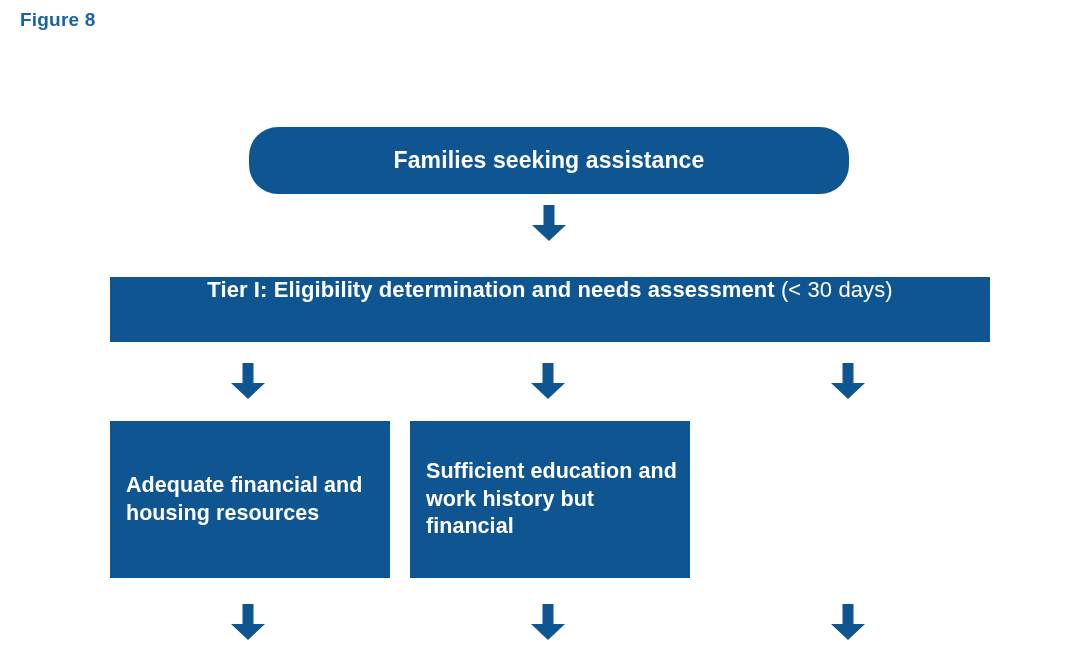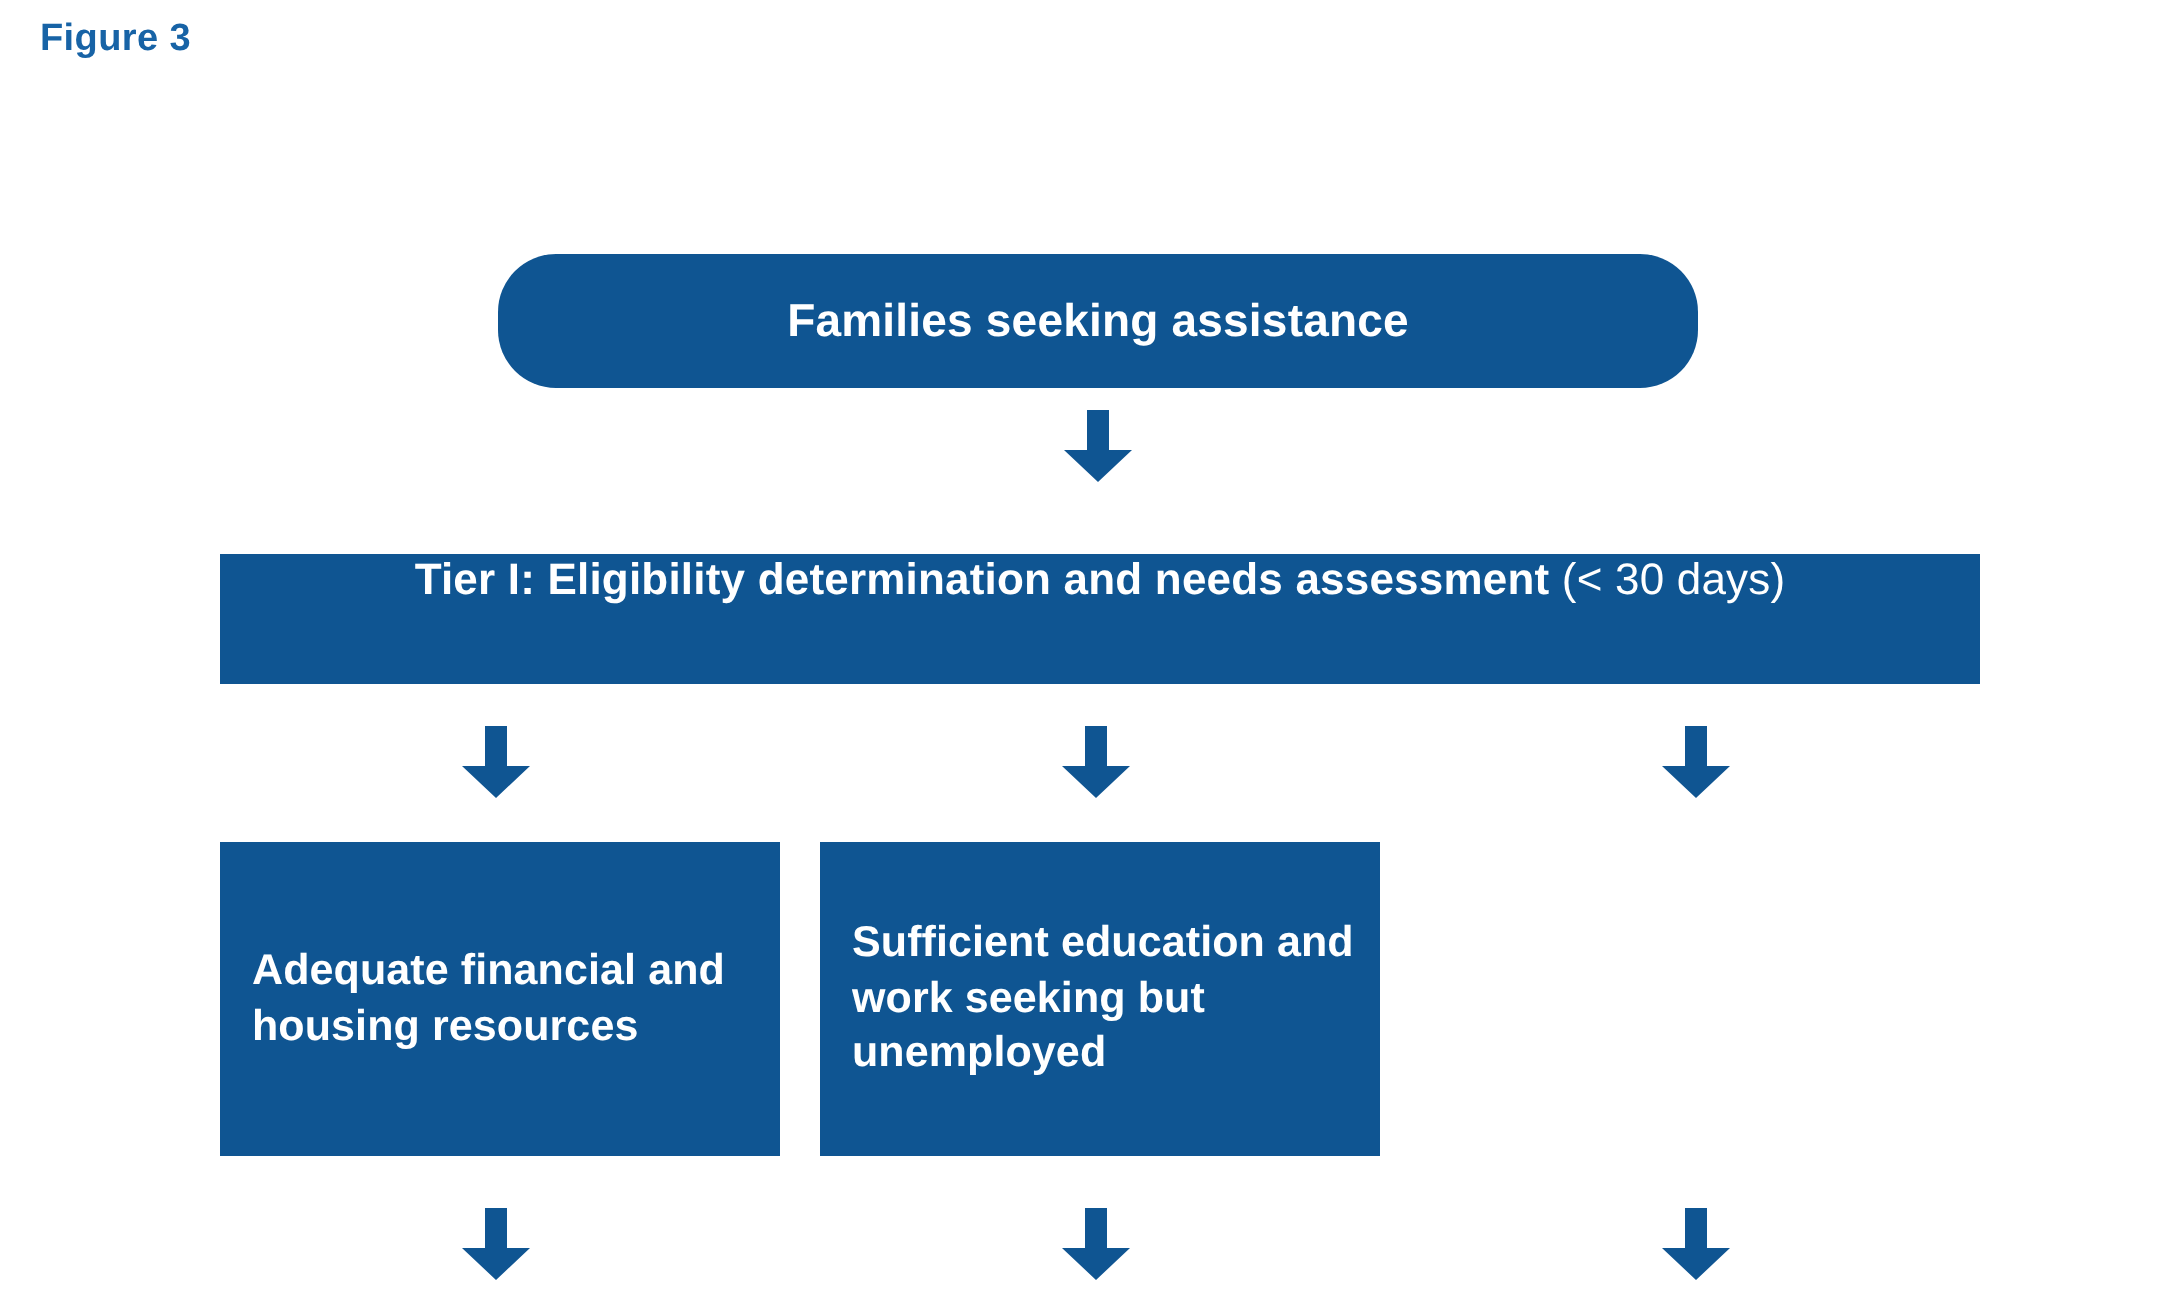--- a/index.html
+++ b/index.html
@@ -122,21 +122,21 @@
 
   .arrow-b1 { left: 231px; top: 604px; }
   .arrow-b2 { left: 531px; top: 604px; }
   .arrow-b3 { left: 831px; top: 604px; }
 </style>
 </head>
 <body>
 
 <div id="figure-canvas">
 
-  <div class="fig-label">Figure 3</div>
+  <div class="fig-label">Figure 8</div>
 
   <div class="flow-box box-top">
     <span class="box-text">Families seeking assistance</span>
   </div>
 
   <div class="arrow arrow-main">
     <svg width="34" height="36" viewBox="0 0 34 36" xmlns="http://www.w3.org/2000/svg">
       <path d="M11.5 0 H22.5 V20 H34 L17 36 L0 20 H11.5 Z" fill="#0f5592"></path>
     </svg>
   </div>
@@ -158,21 +158,21 @@
   <div class="arrow arrow-t3">
     <svg width="34" height="36" viewBox="0 0 34 36" xmlns="http://www.w3.org/2000/svg">
       <path d="M11.5 0 H22.5 V20 H34 L17 36 L0 20 H11.5 Z" fill="#0f5592"></path>
     </svg>
   </div>
 
   <div class="flow-box box-col box-col-1">
     <span class="box-text">Adequate financial and housing resources</span>
   </div>
   <div class="flow-box box-col box-col-2">
-    <span class="box-text">Sufficient education and work seeking but unemployed</span>
+    <span class="box-text">Sufficient education and work history but financial</span>
   </div>
 
   <div class="arrow arrow-b1">
     <svg width="34" height="36" viewBox="0 0 34 36" xmlns="http://www.w3.org/2000/svg">
       <path d="M11.5 0 H22.5 V20 H34 L17 36 L0 20 H11.5 Z" fill="#0f5592"></path>
     </svg>
   </div>
   <div class="arrow arrow-b2">
     <svg width="34" height="36" viewBox="0 0 34 36" xmlns="http://www.w3.org/2000/svg">
       <path d="M11.5 0 H22.5 V20 H34 L17 36 L0 20 H11.5 Z" fill="#0f5592"></path>

